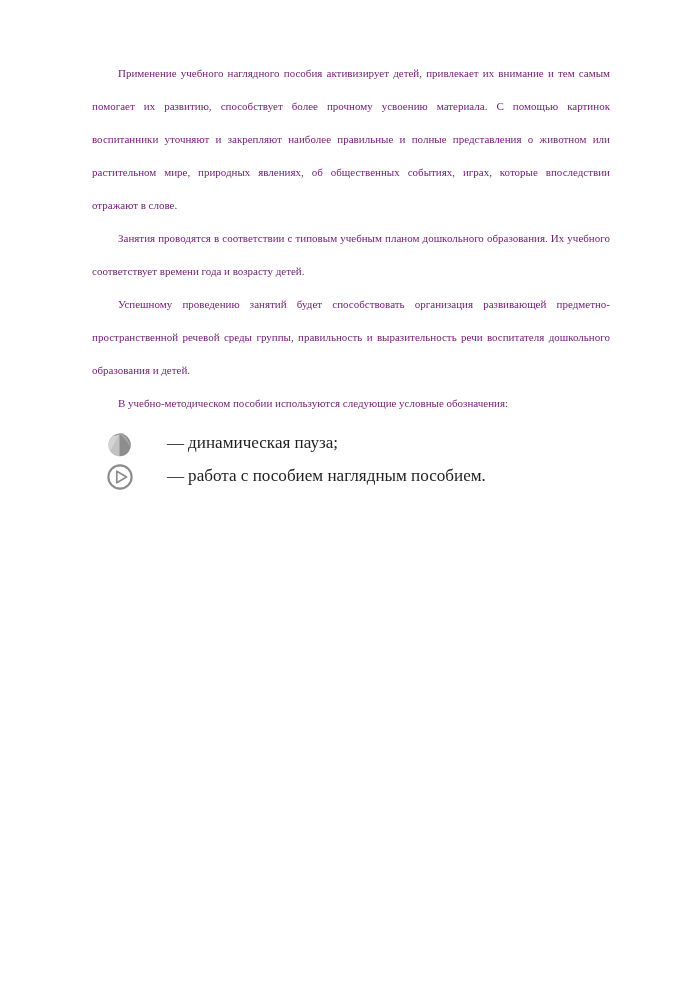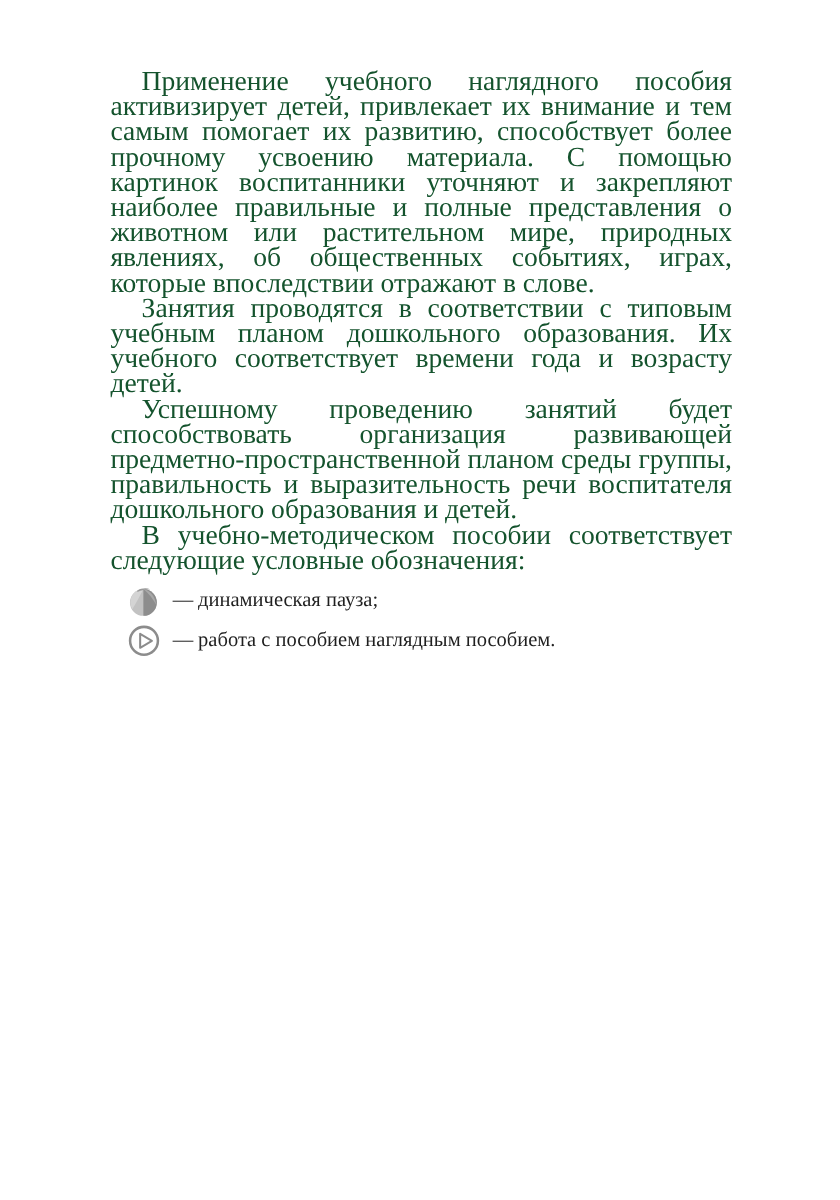--- a/index.html
+++ b/index.html
@@ -30,43 +30,44 @@
   .text-block {
     position: absolute;
     left: 92px;
     top: 57px;
     width: 518px;
   }
 
   p.para {
     margin: 0;
     padding: 0;
-    font-size: 23px;
-    line-height: 21px;
+    font-size: 11px;
+    line-height: 33px;
     text-align: justify;
     text-justify: inter-word;
     text-indent: 26px;
-    color: #14532d;
+    color: #701a75;
     hyphens: manual;
     word-spacing: -0.1px;
   }
 
   p.para + p.para {
     margin-top: 0;
   }
 
   .legend {
     margin-top: 7px;
   }
 
   .legend-item {
     display: flex;
     align-items: center;
     height: 33px;
     padding-left: 13px;
+    gap: 23px;
   }
 
   .legend-icon {
     flex: 0 0 auto;
     width: 30px;
     height: 30px;
     display: block;
     margin-right: 9px;
   }
 
@@ -84,22 +85,22 @@
 </style>
 </head>
 <body>
 
 <div class="page">
 
   <div class="text-block">
 
     <p class="para">Применение учебного наглядного пособия активизирует детей, привлекает их внимание и тем самым помогает их развитию, способ­ствует более прочному усвоению материала. С помощью картинок воспитанники уточняют и закрепляют наиболее правильные и пол­ные представления о животном или растительном мире, природных явлениях, об общественных событиях, играх, которые впоследствии отражают в слове.</p>
     <p class="para">Занятия проводятся в соответствии с типовым учебным планом дошкольного образования. Их учебного соответствует времени года и возрасту детей.</p>
-    <p class="para">Успешному проведению занятий будет способствовать организа­ция развивающей предметно-пространственной планом среды груп­пы, правильность и выразительность речи воспитателя дошкольного образования и детей.</p>
-    <p class="para">В учебно-методическом пособии соответствует следующие ус­ловные обозначения:</p>
+    <p class="para">Успешному проведению занятий будет способствовать организа­ция развивающей предметно-пространственной речевой среды груп­пы, правильность и выразительность речи воспитателя дошкольного образования и детей.</p>
+    <p class="para">В учебно-методическом пособии используются следующие ус­ловные обозначения:</p>
 
     <div class="legend">
 
       <div class="legend-item">
         <span class="legend-icon">
           <svg viewBox="0 0 30 30" width="30" height="30" aria-hidden="true">
             <circle cx="14.5" cy="16" r="11.2" fill="#c2c2c2"></circle>
             <path d="M14.5 4.8 A11.2 11.2 0 0 1 25.7 16 A11.2 11.2 0 0 1 14.5 27.2 Z" fill="#8d8d8d"></path>
             <path d="M14.5 4.8 A11.2 11.2 0 0 0 5.2 21.8 C8.5 16.5 11.5 10.5 14.5 4.8 Z" fill="#d4d4d4"></path>
             <path d="M9.4 6.2 C12.4 4.2 16.6 3.6 20.2 5.0 C16.6 5.2 12.8 5.6 9.4 7.3 Z" fill="#9a9a9a"></path>

